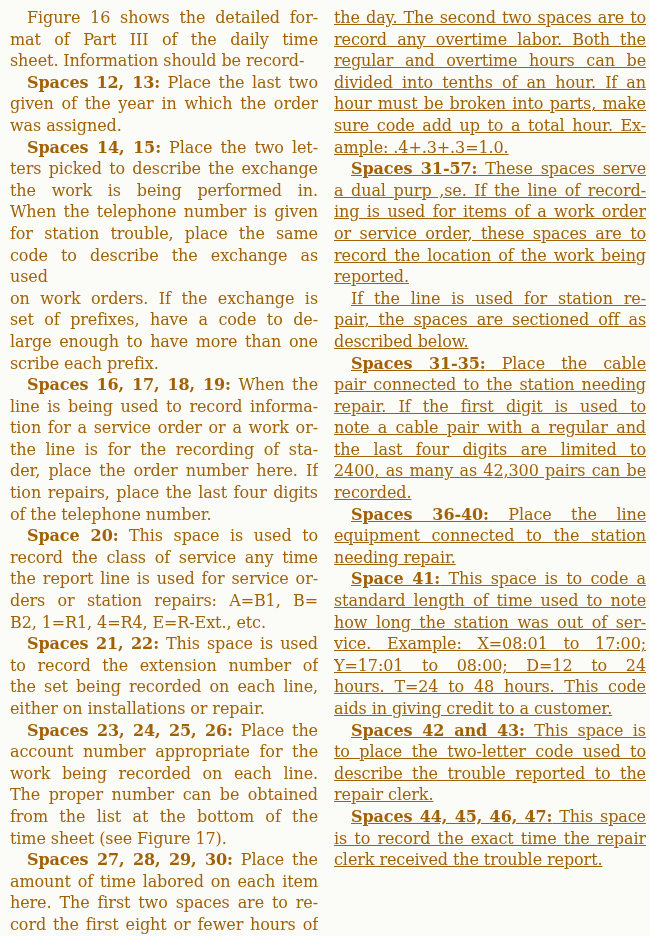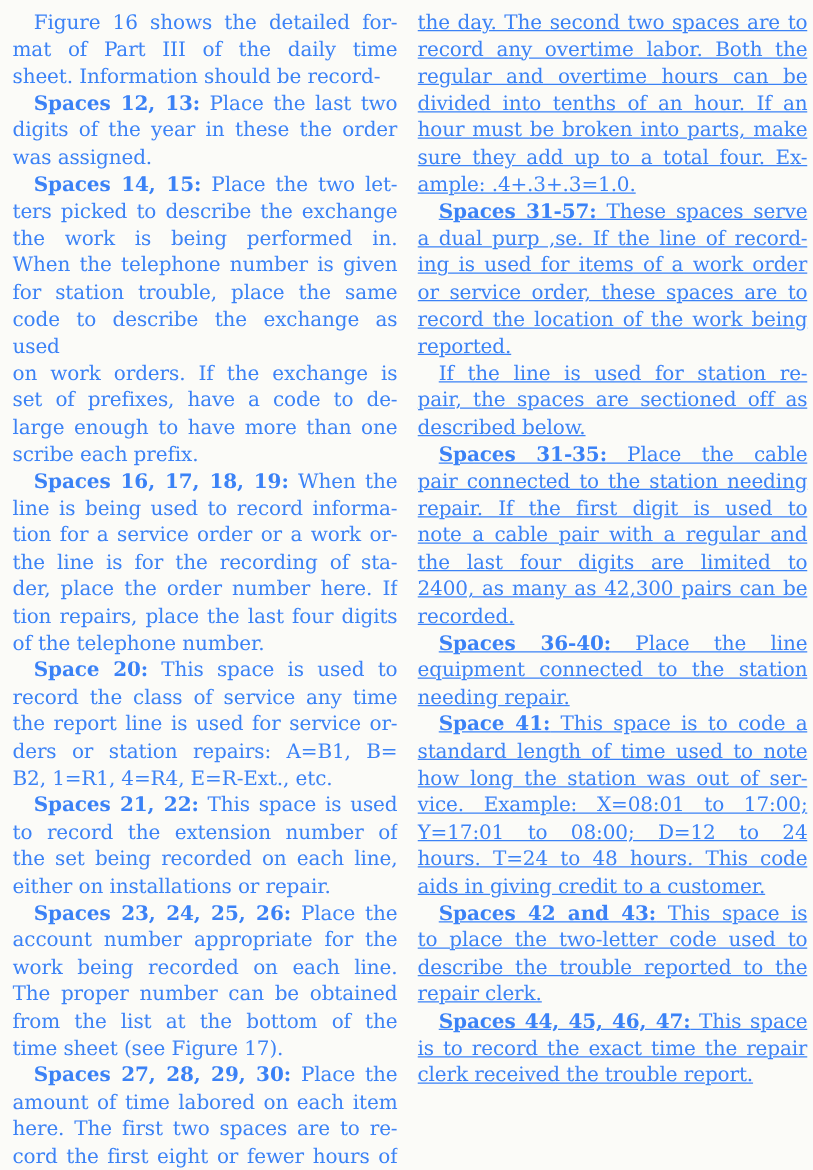--- a/index.html
+++ b/index.html
@@ -44,30 +44,30 @@
   .line.indent {
     text-indent: 17px;
   }
   .line b {
     font-weight: bold;
   }
 </style>
 </head>
 <body>
 
-<div class="page" style="background: rgb(251, 251, 248); color: #3b82f6;">
+<div class="page" style="background: rgb(251, 251, 248); color: #a16207;">
     <div class="column col-0">
       <div class="para">
         <div class="line indent">Figure 16 shows the detailed for-</div>
         <div class="line">mat of Part III of the daily time</div>
         <div class="line">sheet. Information should be record-</div>
       </div>
       <div class="para">
         <div class="line indent"><b>Spaces 12, 13:</b> Place the last two</div>
-        <div class="line">digits of the year in these the order</div>
+        <div class="line">given of the year in which the order</div>
         <div class="line">was assigned.</div>
       </div>
       <div class="para">
         <div class="line indent"><b>Spaces 14, 15:</b> Place the two let-</div>
         <div class="line">ters picked to describe the exchange</div>
         <div class="line">the work is being performed in.</div>
         <div class="line">When the telephone number is given</div>
         <div class="line">for station trouble, place the same</div>
         <div class="line">code to describe the exchange as used</div>
         <div class="line">on work orders. If the exchange is</div>
@@ -112,21 +112,21 @@
         <div class="line">cord the first eight or fewer hours of</div>
       </div>
     </div>
     <div class="column col-1">
       <div class="para">
         <div class="line">the day. The second two spaces are to</div>
         <div class="line">record any overtime labor. Both the</div>
         <div class="line">regular and overtime hours can be</div>
         <div class="line">divided into tenths of an hour. If an</div>
         <div class="line">hour must be broken into parts, make</div>
-        <div class="line">sure they add up to a total four. Ex-</div>
+        <div class="line">sure code add up to a total hour. Ex-</div>
         <div class="line">ample: .4+.3+.3=1.0.</div>
       </div>
       <div class="para">
         <div class="line indent"><b>Spaces 31-57:</b> These spaces serve</div>
         <div class="line">a dual purp ,se. If the line of record-</div>
         <div class="line">ing is used for items of a work order</div>
         <div class="line">or service order, these spaces are to</div>
         <div class="line">record the location of the work being</div>
         <div class="line">reported.</div>
       </div>

